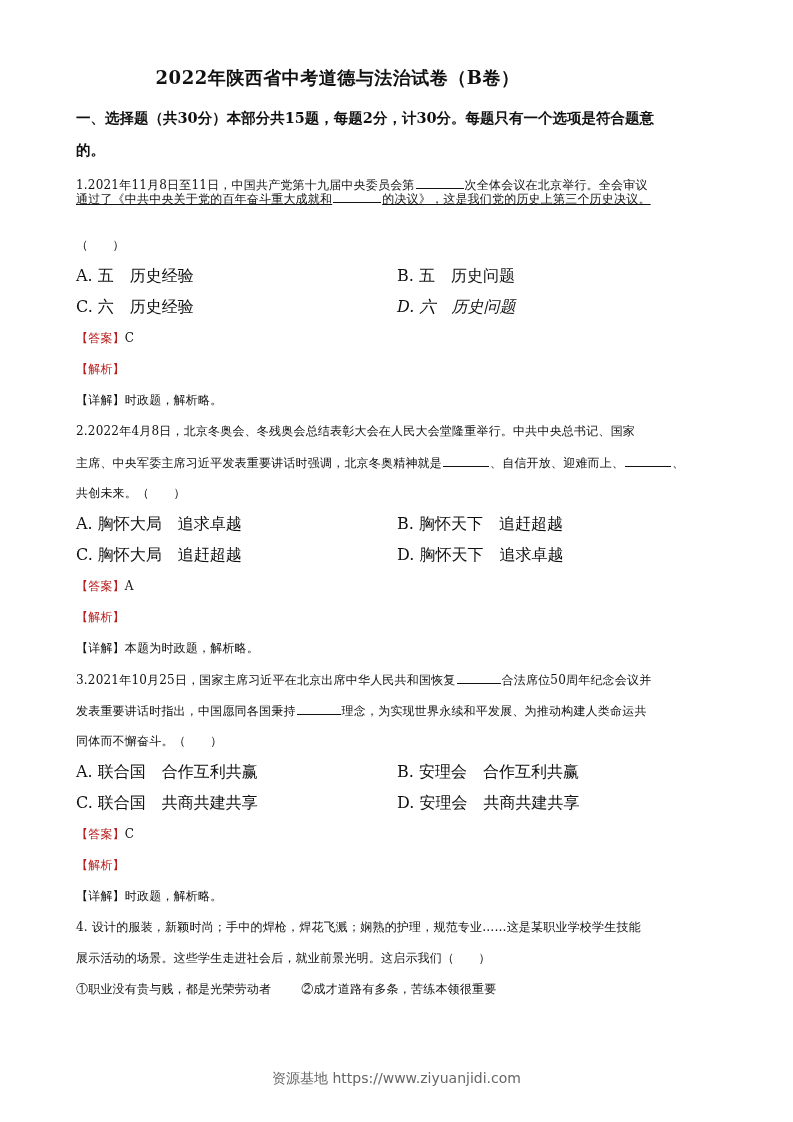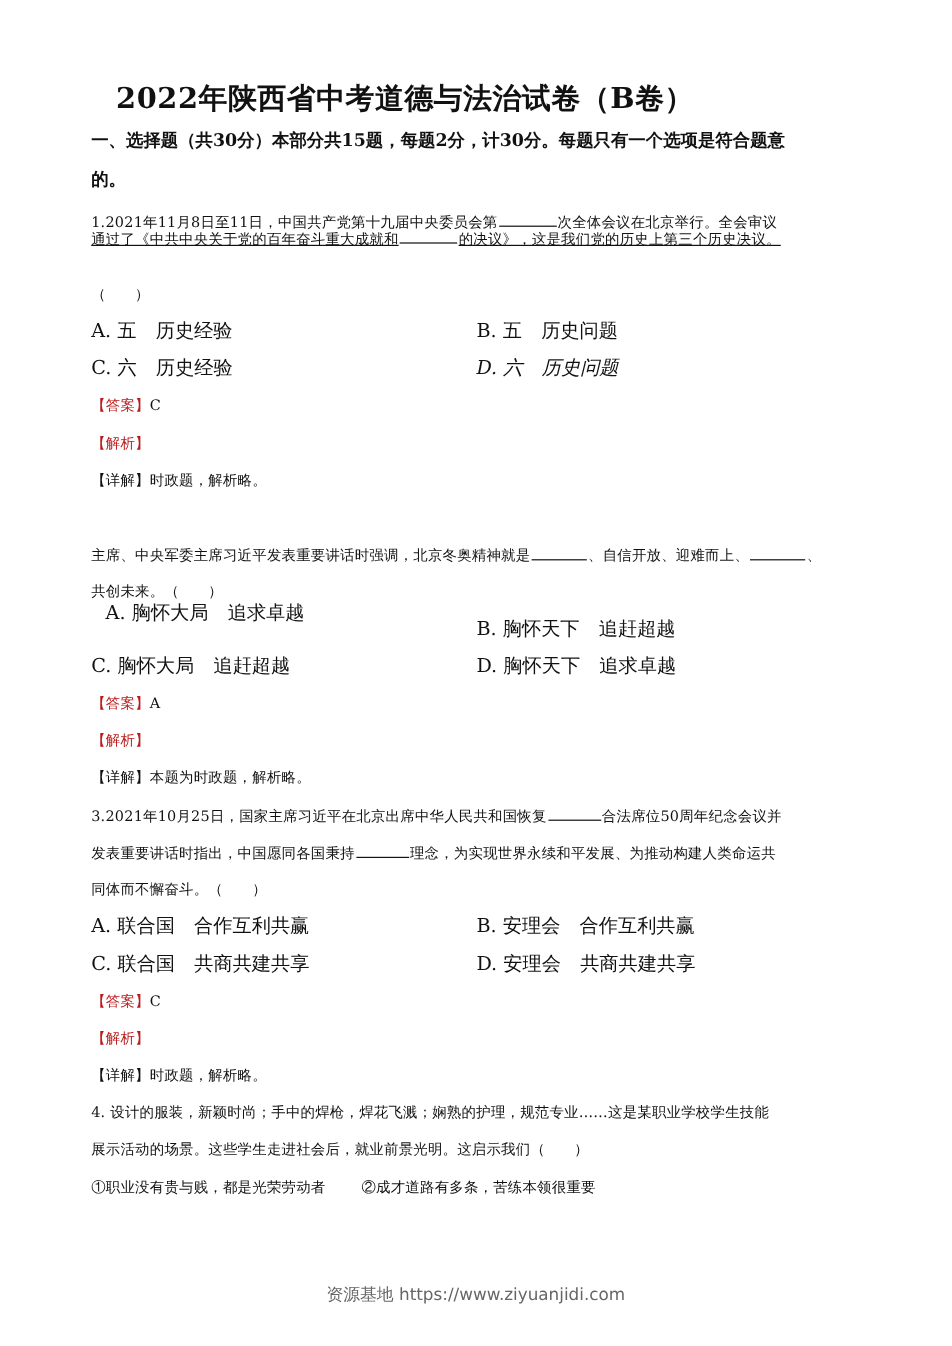--- a/index.html
+++ b/index.html
@@ -1,20 +1,20 @@
 <!DOCTYPE html>
 <html><head>
 <meta charset="utf-8">
 <style>
   html, body { margin: 0; padding: 0; background: #ffffff; }
   body { width: 793px; height: 1122px; position: relative; overflow: hidden;
          font-family: "DejaVu Serif", "Liberation Serif", serif; color: #111; }
   .page { position: absolute; left: 0; top: 0; width: 793px; height: 1122px; }
   .title { position: absolute; top: 66px; left: 0; width: 675px; text-align: center;
-           font-size: 24px; font-weight: bold; letter-spacing: 0.5px; }
+           font-size: 18px; font-weight: bold; letter-spacing: 0.5px; }
   .section { position: absolute; left: 76px; width: 648px; font-size: 14.5px; font-weight: bold;
              line-height: 32px; }
   .line { position: absolute; left: 76px; width: 650px; font-size: 12px; line-height: 20px;
           white-space: nowrap; letter-spacing: 0.2px; }
   .opt { position: absolute; font-size: 16px; line-height: 20px; white-space: nowrap; }
   .optA { left: 76px; }
   .optB { left: 397px; }
   .tag { color: #b91c1c; }
   .blank { display: inline-block; width: 42px; border-bottom: 1px solid #111; height: 14px; vertical-align: baseline; margin: 0 1px; }
   .footer { position: absolute; top: 1070px; left: 0; width: 793px; text-align: center;
@@ -38,24 +38,25 @@
 
   <div class="opt optA" style="top:266px;"><span>A.</span> <span>五　历史经验</span></div>
   <div class="opt optB" style="top:266px;"><span>B.</span> <span>五　历史问题</span></div>
   <div class="opt optA" style="top:297px;"><span>C.</span> <span>六　历史经验</span></div>
   <div class="opt optB" style="top:297px;font-style:italic;"><span>D.</span> <span>六　历史问题</span></div>
 
   <div class="line" style="top:328px;"><span class="tag">【答案】</span><span>C</span></div>
   <div class="line" style="top:359px;"><span class="tag">【解析】</span></div>
   <div class="line" style="top:390px;"><span>【详解】</span><span>时政题，解析略。</span></div>
 
+  <div class="line" style="top:421px;"><span>2.</span><span>2022年4月8日，北京冬奥会、冬残奥会总结表彰大会在人民大会堂隆重举行。中共中央总书记、国家</span></div>
   <div class="line" style="top:452px;"><span>主席、中央军委主席习近平发表重要讲话时强调，北京冬奥精神就是</span><span class="blank" style="width:46px"></span><span>、自信开放、迎难而上、</span><span class="blank" style="width:46px"></span><span>、</span></div>
   <div class="line" style="top:483px;">共创未来。（　　）</div>
 
-  <div class="opt optA" style="top:501px;margin-left:12px;"><span>A.</span> <span>胸怀大局　追求卓越</span></div>
+  <div class="opt optA" style="top:514px;"><span>A.</span> <span>胸怀大局　追求卓越</span></div>
   <div class="opt optB" style="top:514px;"><span>B.</span> <span>胸怀天下　追赶超越</span></div>
   <div class="opt optA" style="top:545px;"><span>C.</span> <span>胸怀大局　追赶超越</span></div>
   <div class="opt optB" style="top:545px;"><span>D.</span> <span>胸怀天下　追求卓越</span></div>
 
   <div class="line" style="top:576px;"><span class="tag">【答案】</span><span>A</span></div>
   <div class="line" style="top:607px;"><span class="tag">【解析】</span></div>
   <div class="line" style="top:638px;"><span>【详解】</span><span>本题为时政题，解析略。</span></div>
 
   <div class="line" style="top:669px;"><span>3.</span><span>2021年10月25日，国家主席习近平在北京出席中华人民共和国恢复</span><span class="blank" style="width:44px"></span><span>合法席位50周年纪念会议并</span></div>
   <div class="line" style="top:700px;"><span>发表重要讲话时指出，中国愿同各国秉持</span><span class="blank" style="width:44px"></span><span>理念，为实现世界永续和平发展、为推动构建人类命运共</span></div>

